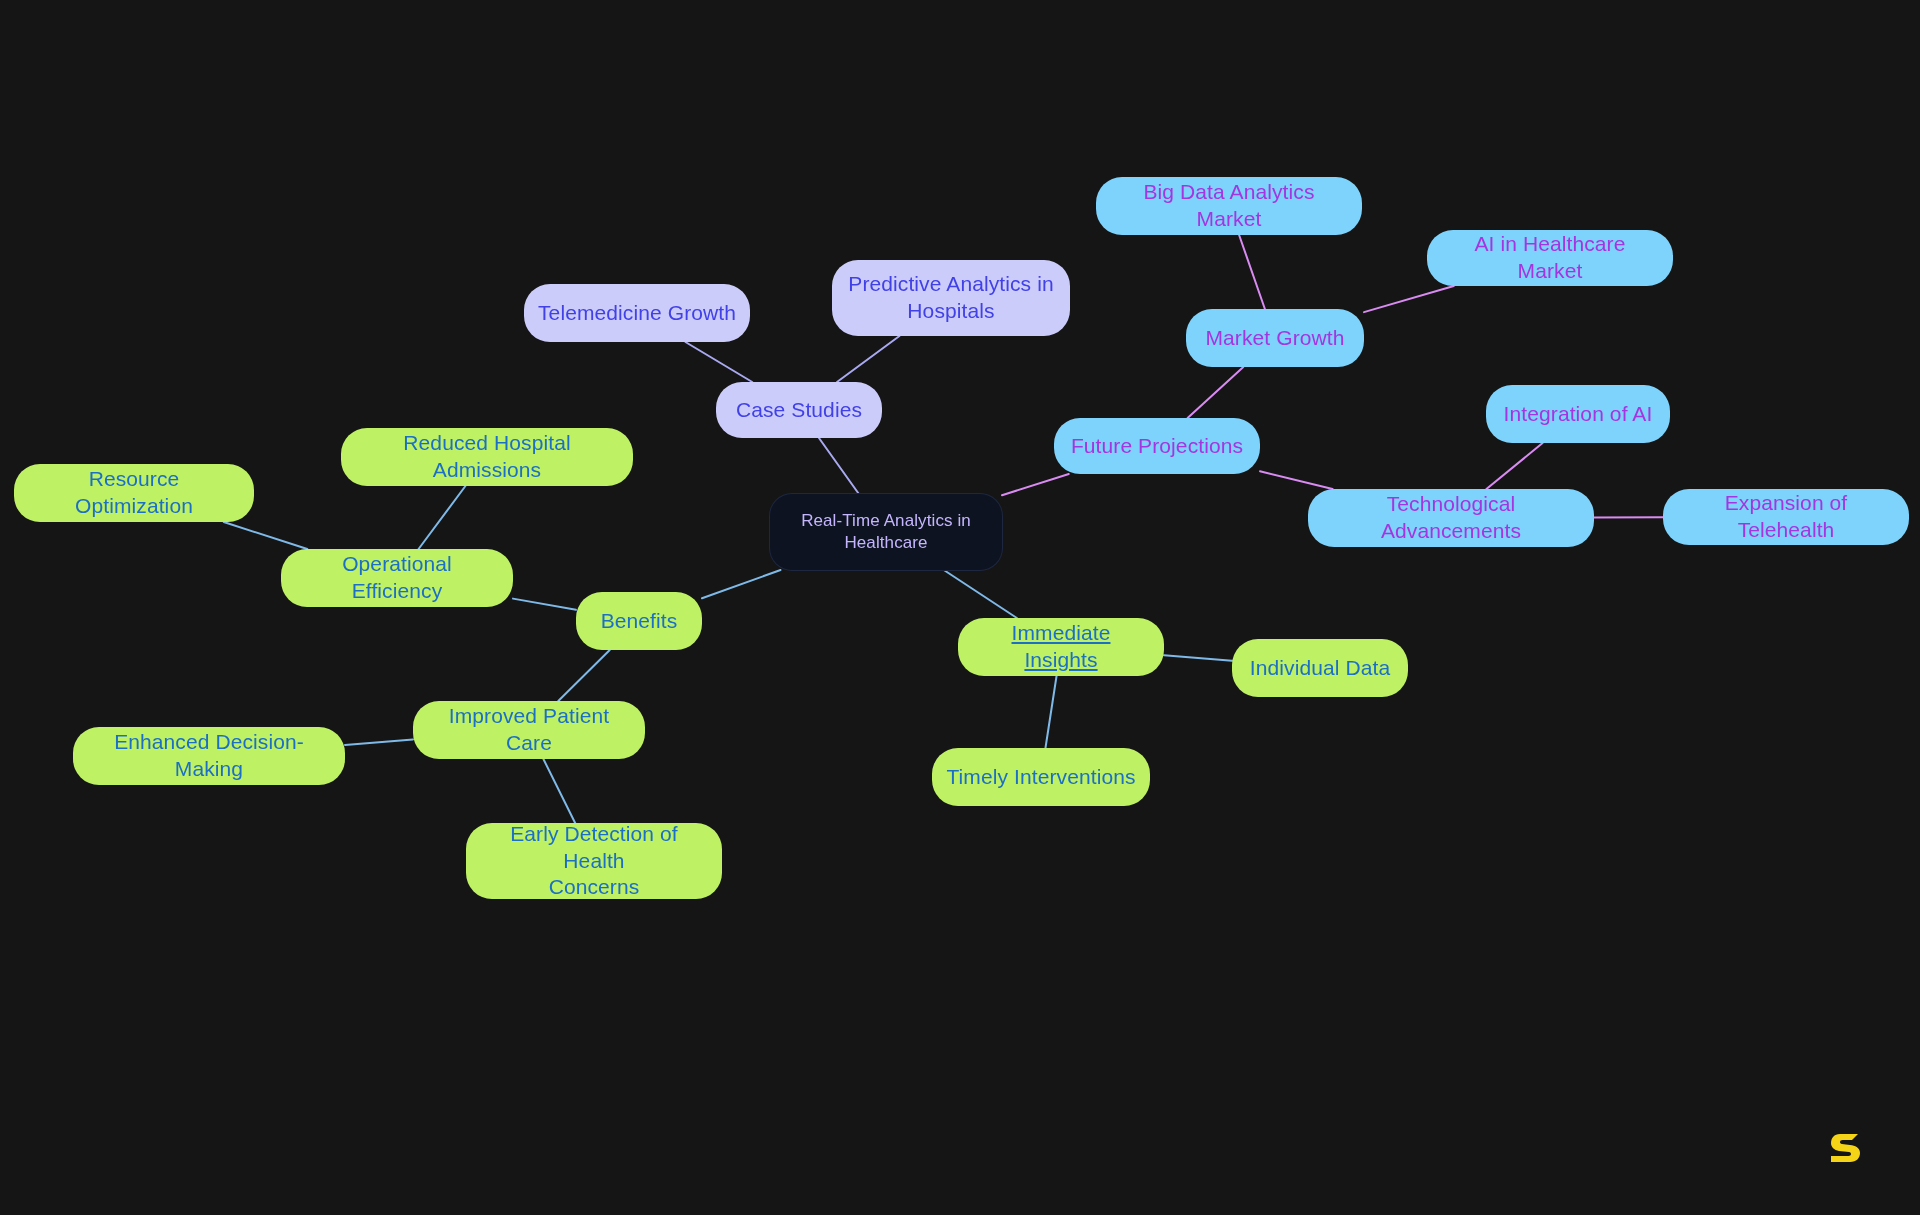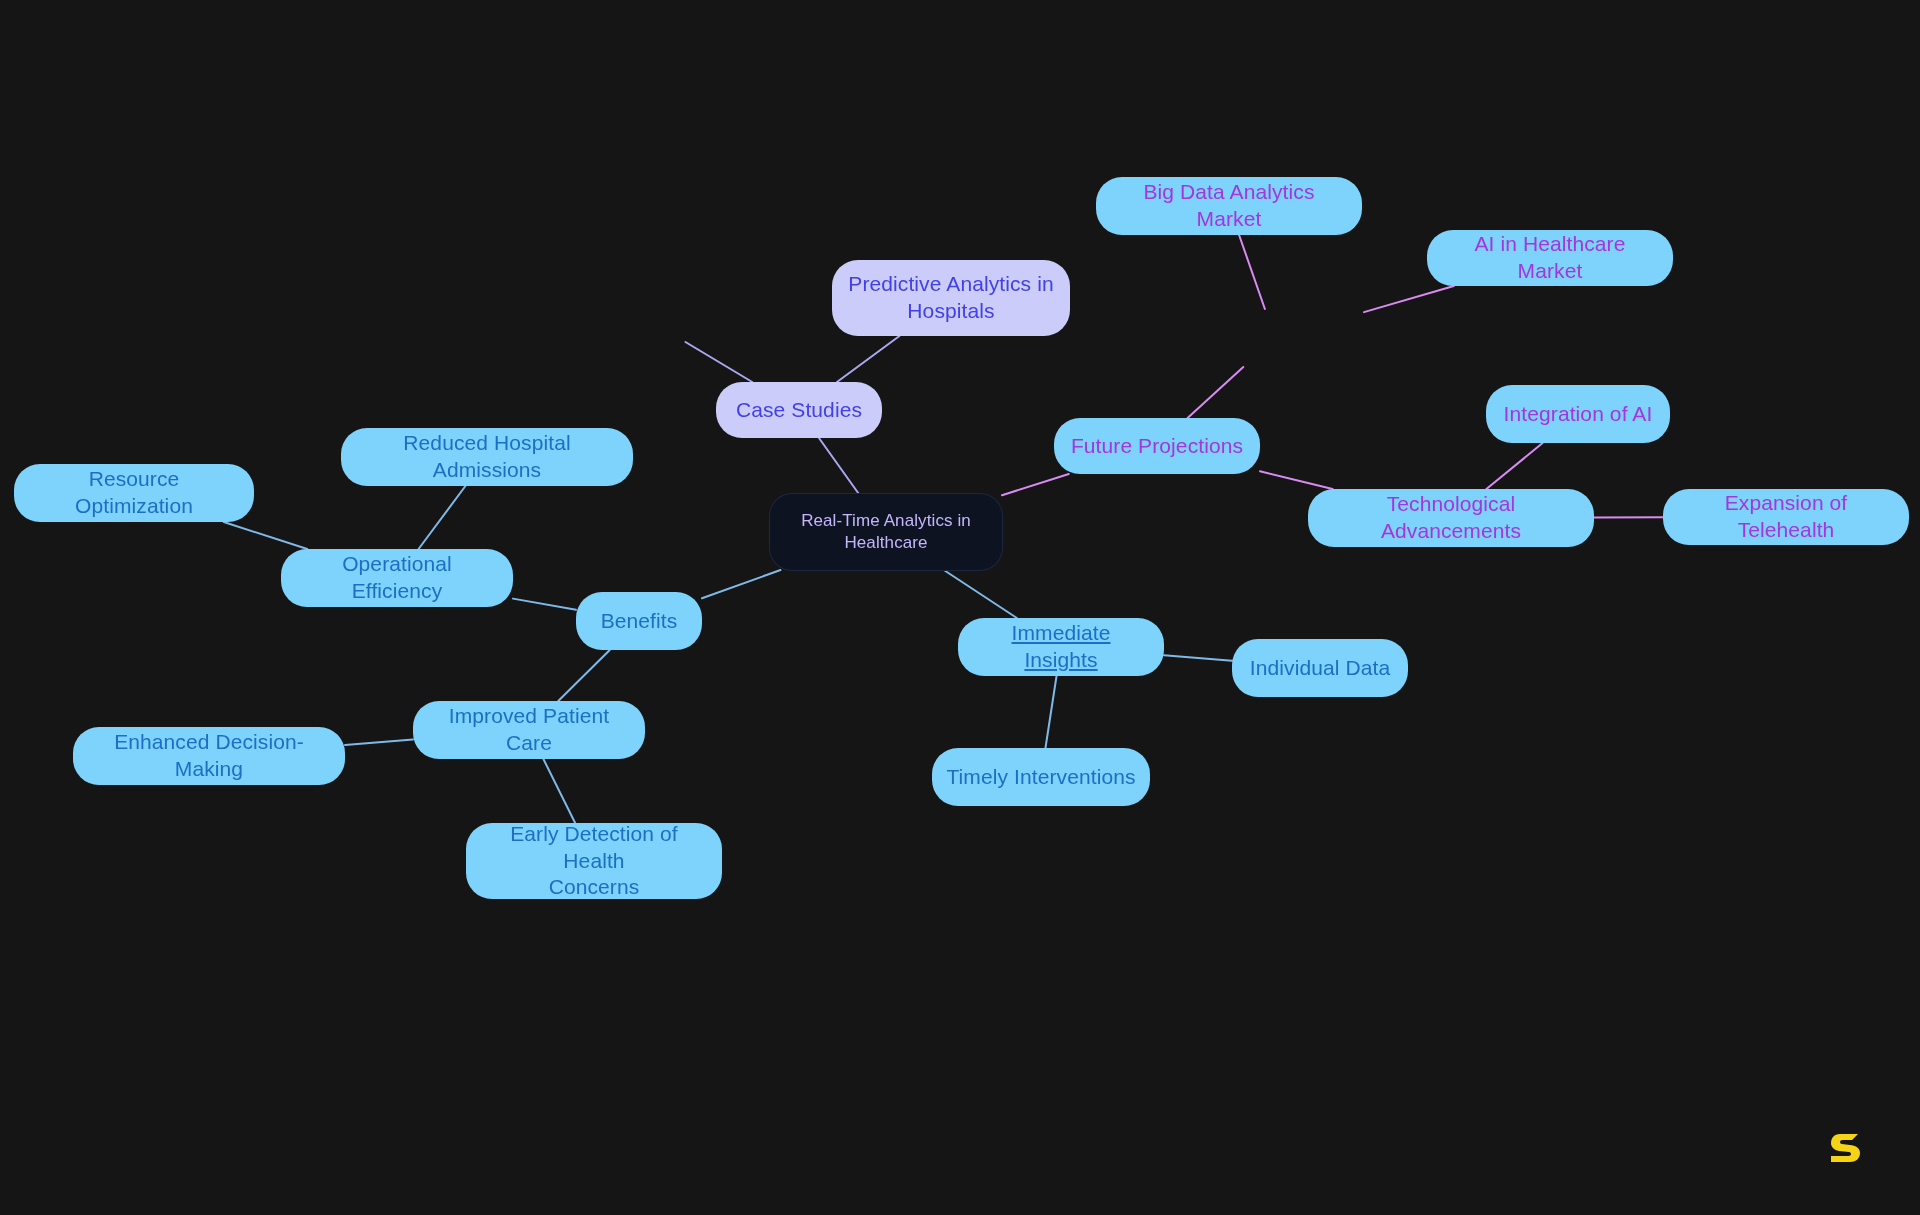--- a/index.html
+++ b/index.html
@@ -42,21 +42,21 @@
     white-space: pre-line;
   }
   .node.root {
     background: #0d1321;
     color: #c4b5fd;
     font-size: 17px;
     border-radius: 22px;
     box-shadow: 0 0 0 1px #1d2740;
   }
   .node.blue {
-    background: #7dd3fc;
+    background: #bef264;
     color: #1b6fc4;
     font-size: 21px;
   }
   .node.periwinkle {
     background: #ccccfb;
     color: #4141e8;
     font-size: 21px;
   }
   .node.violet {
     background: #7dd3fc;
@@ -93,23 +93,25 @@
       <line x1="609.7339449541284" y1="650" x2="558.2660550458716" y2="701" stroke="#7fb9e8" stroke-width="2" stroke-linecap="round"></line>
       <line x1="413" y1="739.425" x2="345" y2="744.95" stroke="#7fb9e8" stroke-width="2" stroke-linecap="round"></line>
       <line x1="543.3893129770993" y1="759" x2="575.1450381679389" y2="823" stroke="#7fb9e8" stroke-width="2" stroke-linecap="round"></line>
       <line x1="943.8260869565217" y1="570" x2="1016.8695652173913" y2="618" stroke="#7fb9e8" stroke-width="2" stroke-linecap="round"></line>
       <line x1="1164" y1="655.3513513513514" x2="1232" y2="660.8648648648649" stroke="#7fb9e8" stroke-width="2" stroke-linecap="round"></line>
       <line x1="1056.5384615384614" y1="676" x2="1045.4615384615386" y2="748" stroke="#7fb9e8" stroke-width="2" stroke-linecap="round"></line>
     </svg>
 <div class="node root" style="left: 770px; top: 494px; width: 232px; height: 76px;"><span>Real-Time Analytics in
 Healthcare</span></div>
     <div class="node periwinkle" style="left: 716px; top: 382px; width: 166px; height: 56px;"><span>Case Studies</span></div>
+    <div class="node periwinkle" style="left: 524px; top: 284px; width: 226px; height: 58px;"><span>Telemedicine Growth</span></div>
     <div class="node periwinkle" style="left: 832px; top: 260px; width: 238px; height: 76px;"><span>Predictive Analytics in
 Hospitals</span></div>
     <div class="node violet" style="left: 1054px; top: 418px; width: 206px; height: 56px; align-items: center;"><span>Future Projections</span></div>
+    <div class="node violet" style="left: 1186px; top: 309px; width: 178px; height: 58px;"><span>Market Growth</span></div>
     <div class="node violet" style="left: 1096px; top: 177px; width: 266px; height: 58px;"><span>Big Data Analytics Market</span></div>
     <div class="node violet" style="left: 1427px; top: 230px; width: 246px; height: 56px;"><span>AI in Healthcare Market</span></div>
     <div class="node violet" style="left: 1308px; top: 489px; width: 286px; height: 58px;"><span>Technological Advancements</span></div>
     <div class="node violet" style="left: 1486px; top: 385px; width: 184px; height: 58px;"><span>Integration of AI</span></div>
     <div class="node violet" style="left: 1663px; top: 489px; width: 246px; height: 56px;"><span>Expansion of Telehealth</span></div>
     <div class="node blue" style="left: 576px; top: 592px; width: 126px; height: 58px;"><span>Benefits</span></div>
     <div class="node blue" style="left: 281px; top: 549px; width: 232px; height: 58px;"><span>Operational Efficiency</span></div>
     <div class="node blue" style="left: 14px; top: 464px; width: 240px; height: 58px;"><span>Resource Optimization</span></div>
     <div class="node blue" style="left: 341px; top: 428px; width: 292px; height: 58px;"><span>Reduced Hospital Admissions</span></div>
     <div class="node blue" style="left: 73px; top: 727px; width: 272px; height: 58px;"><span>Enhanced Decision-Making</span></div>

